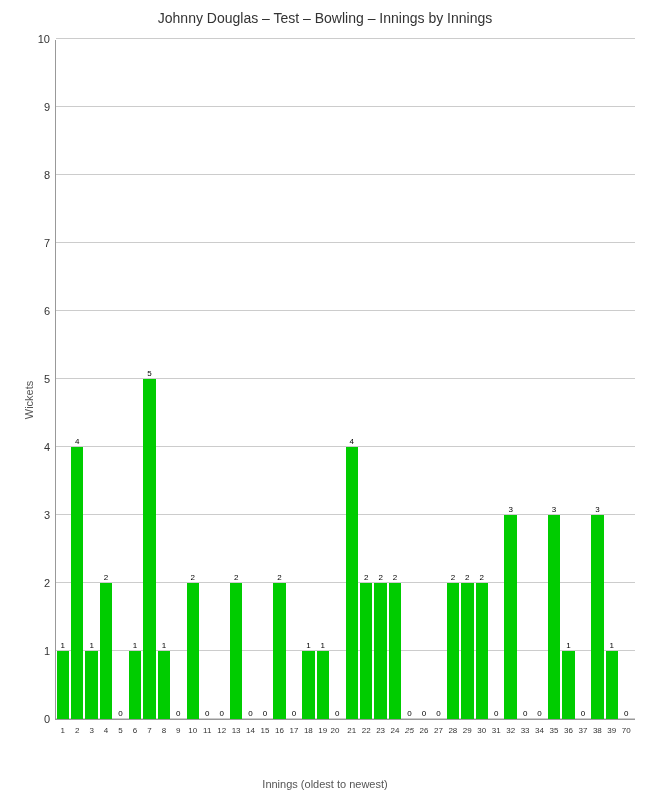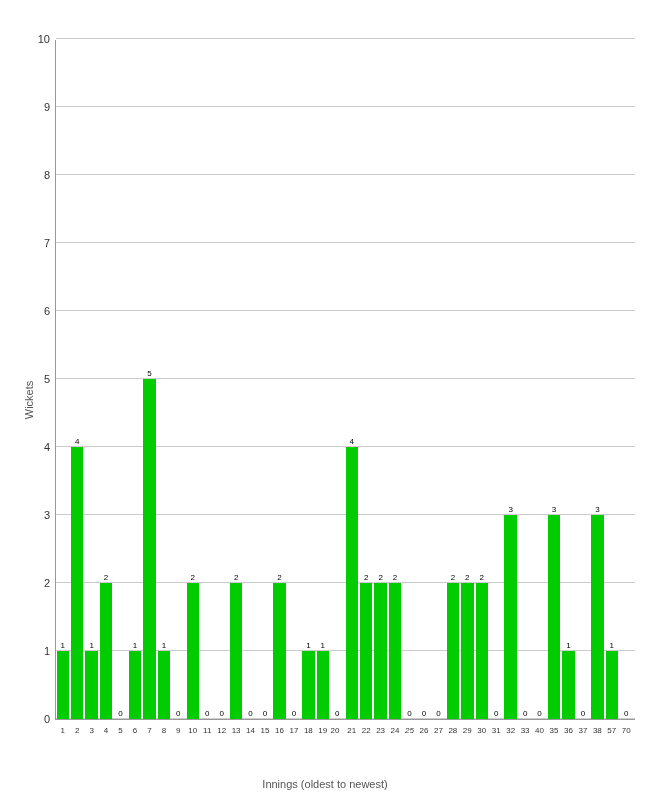--- a/index.html
+++ b/index.html
@@ -66,20 +66,21 @@
       position: absolute;
       left: 0;
       right: 0;
       border-top: 1px solid #ccc;
     }
   </style>
 </head>
 <body>
 
 <div class="chart-container">
+  <div class="chart-title">Johnny Douglas – Test – Bowling – Innings by Innings</div>
 
   <div class="y-axis-label">Wickets</div>
   <div class="x-axis-label">Innings (oldest to newest)</div>
 
   <div class="chart-area" id="chart-area">
 
   <div class="gridline" style="bottom: 0px;"></div>
       <div style="position: absolute; right: 585px; bottom: -6px; font-size: 11px; color: rgb(51, 51, 51); width: 15px; text-align: right;">0</div>
       <div class="gridline" style="bottom: 68px;"></div>
       <div style="position: absolute; right: 585px; bottom: 62px; font-size: 11px; color: rgb(51, 51, 51); width: 15px; text-align: right;">1</div>
@@ -262,21 +263,21 @@
         <div style="position: absolute; bottom: -16px; width: 100%; text-align: center; font-size: 8px; color: rgb(51, 51, 51);">32</div>
       </div>
       <div style="position: absolute; left: 462.4px; bottom: 0px; width: 13.45px; display: flex; flex-direction: column; align-items: center; justify-content: flex-end;">
         <div style="position: absolute; bottom: 1px; font-size: 8px; color: rgb(0, 0, 0); width: 100%; text-align: center;">0</div>
         <div style="position: absolute; bottom: 0px; width: 12.45px; height: 0px; background: rgb(0, 204, 0);"></div>
         <div style="position: absolute; bottom: -16px; width: 100%; text-align: center; font-size: 8px; color: rgb(51, 51, 51);">33</div>
       </div>
       <div style="position: absolute; left: 476.85px; bottom: 0px; width: 13.45px; display: flex; flex-direction: column; align-items: center; justify-content: flex-end;">
         <div style="position: absolute; bottom: 1px; font-size: 8px; color: rgb(0, 0, 0); width: 100%; text-align: center;">0</div>
         <div style="position: absolute; bottom: 0px; width: 12.45px; height: 0px; background: rgb(0, 204, 0);"></div>
-        <div style="position: absolute; bottom: -16px; width: 100%; text-align: center; font-size: 8px; color: rgb(51, 51, 51);">40</div>
+        <div style="position: absolute; bottom: -16px; width: 100%; text-align: center; font-size: 8px; color: rgb(51, 51, 51);">34</div>
       </div>
       <div style="position: absolute; left: 491.3px; bottom: 0px; width: 13.45px; display: flex; flex-direction: column; align-items: center; justify-content: flex-end;">
         <div style="position: absolute; bottom: 205px; font-size: 8px; color: rgb(0, 0, 0); width: 100%; text-align: center;">3</div>
         <div style="position: absolute; bottom: 0px; width: 12.45px; height: 204px; background: rgb(0, 204, 0);"></div>
         <div style="position: absolute; bottom: -16px; width: 100%; text-align: center; font-size: 8px; color: rgb(51, 51, 51);">35</div>
       </div>
       <div style="position: absolute; left: 505.75px; bottom: 0px; width: 13.45px; display: flex; flex-direction: column; align-items: center; justify-content: flex-end;">
         <div style="position: absolute; bottom: 69px; font-size: 8px; color: rgb(0, 0, 0); width: 100%; text-align: center;">1</div>
         <div style="position: absolute; bottom: 0px; width: 12.45px; height: 68px; background: rgb(0, 204, 0);"></div>
         <div style="position: absolute; bottom: -16px; width: 100%; text-align: center; font-size: 8px; color: rgb(51, 51, 51);">36</div>
@@ -287,21 +288,21 @@
         <div style="position: absolute; bottom: -16px; width: 100%; text-align: center; font-size: 8px; color: rgb(51, 51, 51);">37</div>
       </div>
       <div style="position: absolute; left: 534.65px; bottom: 0px; width: 13.45px; display: flex; flex-direction: column; align-items: center; justify-content: flex-end;">
         <div style="position: absolute; bottom: 205px; font-size: 8px; color: rgb(0, 0, 0); width: 100%; text-align: center;">3</div>
         <div style="position: absolute; bottom: 0px; width: 12.45px; height: 204px; background: rgb(0, 204, 0);"></div>
         <div style="position: absolute; bottom: -16px; width: 100%; text-align: center; font-size: 8px; color: rgb(51, 51, 51);">38</div>
       </div>
       <div style="position: absolute; left: 549.1px; bottom: 0px; width: 13.45px; display: flex; flex-direction: column; align-items: center; justify-content: flex-end;">
         <div style="position: absolute; bottom: 69px; font-size: 8px; color: rgb(0, 0, 0); width: 100%; text-align: center;">1</div>
         <div style="position: absolute; bottom: 0px; width: 12.45px; height: 68px; background: rgb(0, 204, 0);"></div>
-        <div style="position: absolute; bottom: -16px; width: 100%; text-align: center; font-size: 8px; color: rgb(51, 51, 51);">57</div>
+        <div style="position: absolute; bottom: -16px; width: 100%; text-align: center; font-size: 8px; color: rgb(51, 51, 51);">39</div>
       </div>
       <div style="position: absolute; left: 563.55px; bottom: 0px; width: 13.45px; display: flex; flex-direction: column; align-items: center; justify-content: flex-end;">
         <div style="position: absolute; bottom: 1px; font-size: 8px; color: rgb(0, 0, 0); width: 100%; text-align: center;">0</div>
         <div style="position: absolute; bottom: 0px; width: 12.45px; height: 0px; background: rgb(0, 204, 0);"></div>
         <div style="position: absolute; bottom: -16px; width: 100%; text-align: center; font-size: 8px; color: rgb(51, 51, 51);">70</div>
       </div>
     </div>
 </div>
 
 </body></html>

